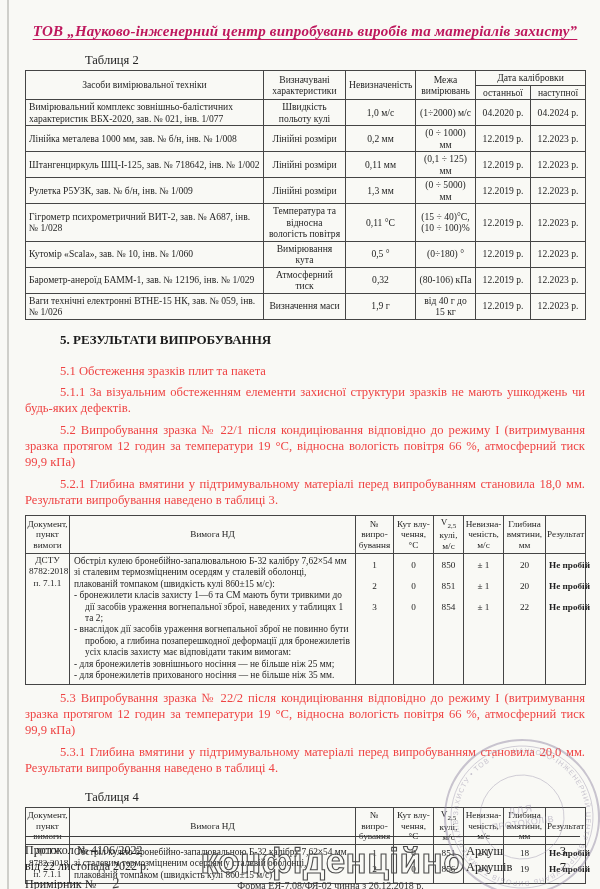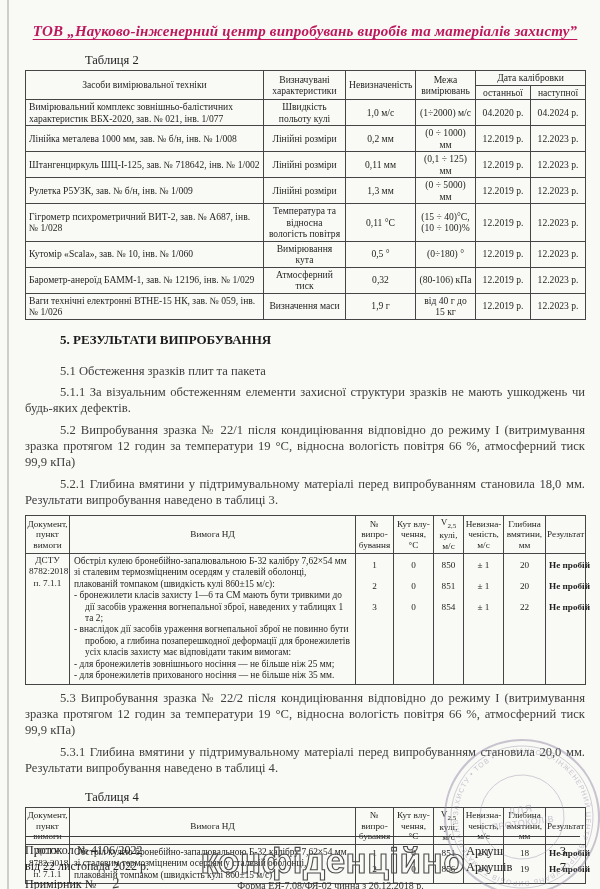--- a/index.html
+++ b/index.html
@@ -28,21 +28,21 @@
   th{font-weight:normal;}
 
   
   .t2{font-size:9.6px;line-height:1.2;text-align:center;color:#1f1f1f;}
   .t2 td.means{text-align:left;}
 
   
   .sec-heading{font-size:13px;font-weight:bold;margin:12px 0 16px 35px;color:#1b1b1b;}
   p.para{
     font-size:12.6px;line-height:1.27;margin:6px 0;
-    text-align:justify;text-indent:35px;color:#404040;
+    text-align:justify;text-indent:35px;color:#ef4444;
   }
 
   
   .tt{font-size:9.2px;line-height:1.16;text-align:center;color:#1f1f1f;}
   .tt th{vertical-align:middle;padding:1px 1px;}
   .tt td{vertical-align:top;}
   .tt .req-cell{text-align:left;font-size:9.4px;line-height:1.22;padding:2px 4px;}
   .req-bullet{padding-left:11px;text-indent:-11px;}
   .doc-cell div{line-height:1.25;}
   .trial-3 div{line-height:21px;}

